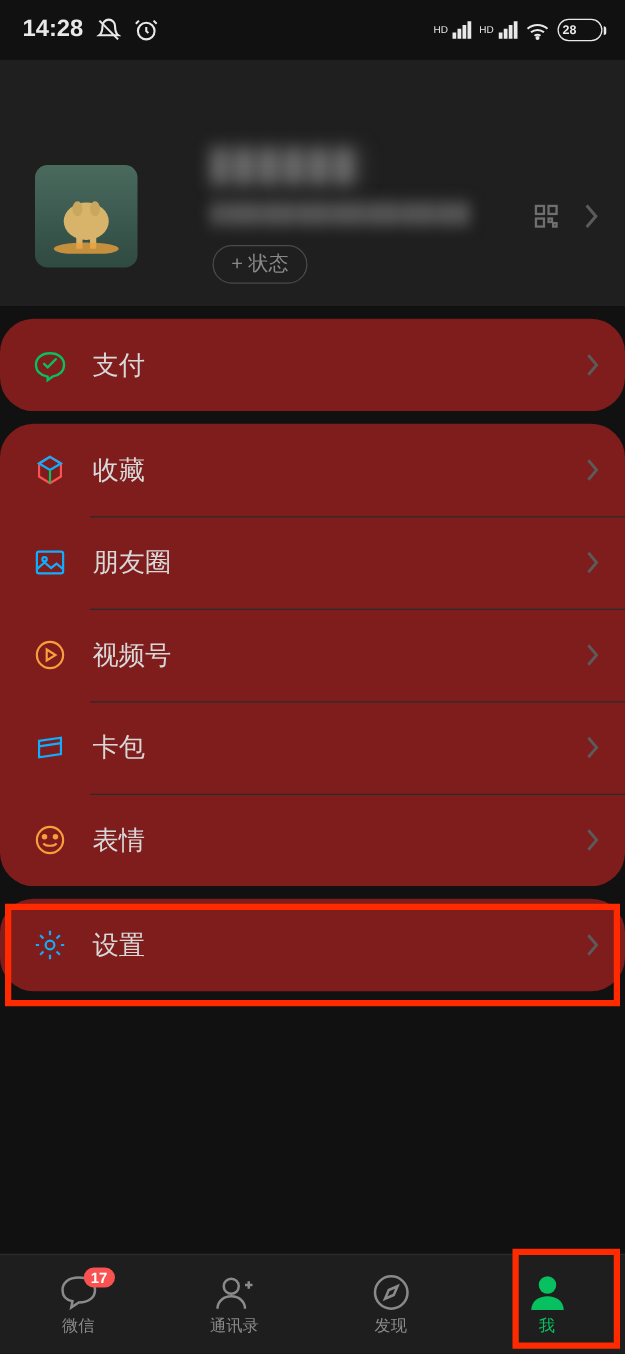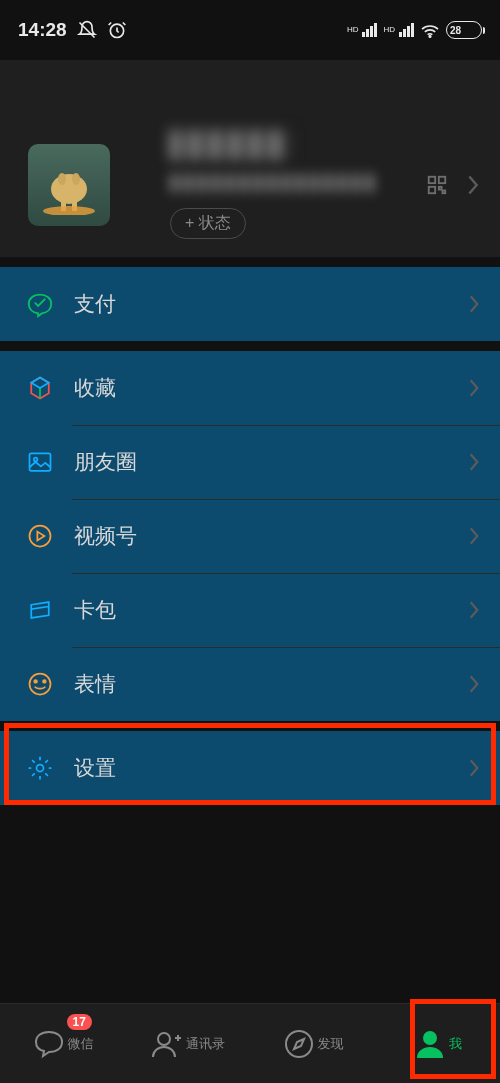--- a/index.html
+++ b/index.html
@@ -6,21 +6,21 @@
   body {
     width: 500px;
     height: 1083px;
     background: #111;
     font-family: -apple-system, "PingFang SC", sans-serif;
     color: #d8d8d8;
     overflow: hidden;
     position: relative;
   }
   .status-bar {
-    height: 60px;
+    height: 48px;
     display: flex;
     align-items: center;
     justify-content: space-between;
     padding: 0 18px;
     font-size: 19px;
     font-weight: 600;
     color: #e9e9e9;
   }
   .status-left { display: flex; align-items: center; gap: 10px; }
   .status-right { display: flex; align-items: center; gap: 6px; }
@@ -59,21 +59,21 @@
     filter: blur(6px); width: 205px; height: 18px;
     background: repeating-linear-gradient(90deg,#777,#777 8px,#2a2a2a 8px,#2a2a2a 14px);
   }
   .status-btn {
     margin-top: 16px; display: inline-flex; align-items: center;
     border: 1px solid #4b4b4b; border-radius: 20px;
     padding: 4px 14px; font-size: 16px; color: #8a8a8a;
   }
   .profile-actions { display:flex; align-items:center; gap:18px; color:#6f6f6f; }
   .gap { height: 10px; background: #111; }
-  .list { background: #0c4a6e; }
+  .list { background: #7f1d1d; border-radius: 27px; }
   .row {
     display: flex; align-items: center; height: 74px;
     padding: 0 20px 0 24px;
     position: relative;
   }
   .row + .row::before {
     content:""; position:absolute; left:72px; right:0; top:0;
     height:1px; background:#2b2b2b;
   }
   .row-icon { width: 32px; height: 32px; display:flex; align-items:center; justify-content:center; }
@@ -82,21 +82,21 @@
   .highlight-settings {
     position:absolute; left:4px; right:4px;
     border:5px solid #ff2a00; pointer-events:none;
     top:723px; height:82px;
   }
   .tabbar {
     position:absolute; bottom:0; left:0; right:0; height:80px;
     background:#1e1e1e; display:flex;
     border-top:1px solid #2b2b2b;
   }
-  .tab { flex:1; display:flex; flex-direction:row; align-items:center; justify-content:center; gap:2px; position:relative;}
+  .tab { flex:1; display:flex; flex-direction:column; align-items:center; justify-content:center; gap:2px; position:relative;}
   .tab-label { font-size:13px; color:#8a8a8a;text-align:center; }
   .tab.active .tab-label { color:#07c160; }
   .badge {
     position:absolute; top:10px; left:50%; transform:translateX(4px);
     background:#fa5151; color:#fff; font-size:12px; font-weight:600;
     border-radius:10px; padding:1px 6px; line-height:14px;
   }
   .highlight-me {
     position:absolute; right:4px; bottom:4px; width:86px; height:80px;
     border:5px solid #ff2a00; pointer-events:none;

